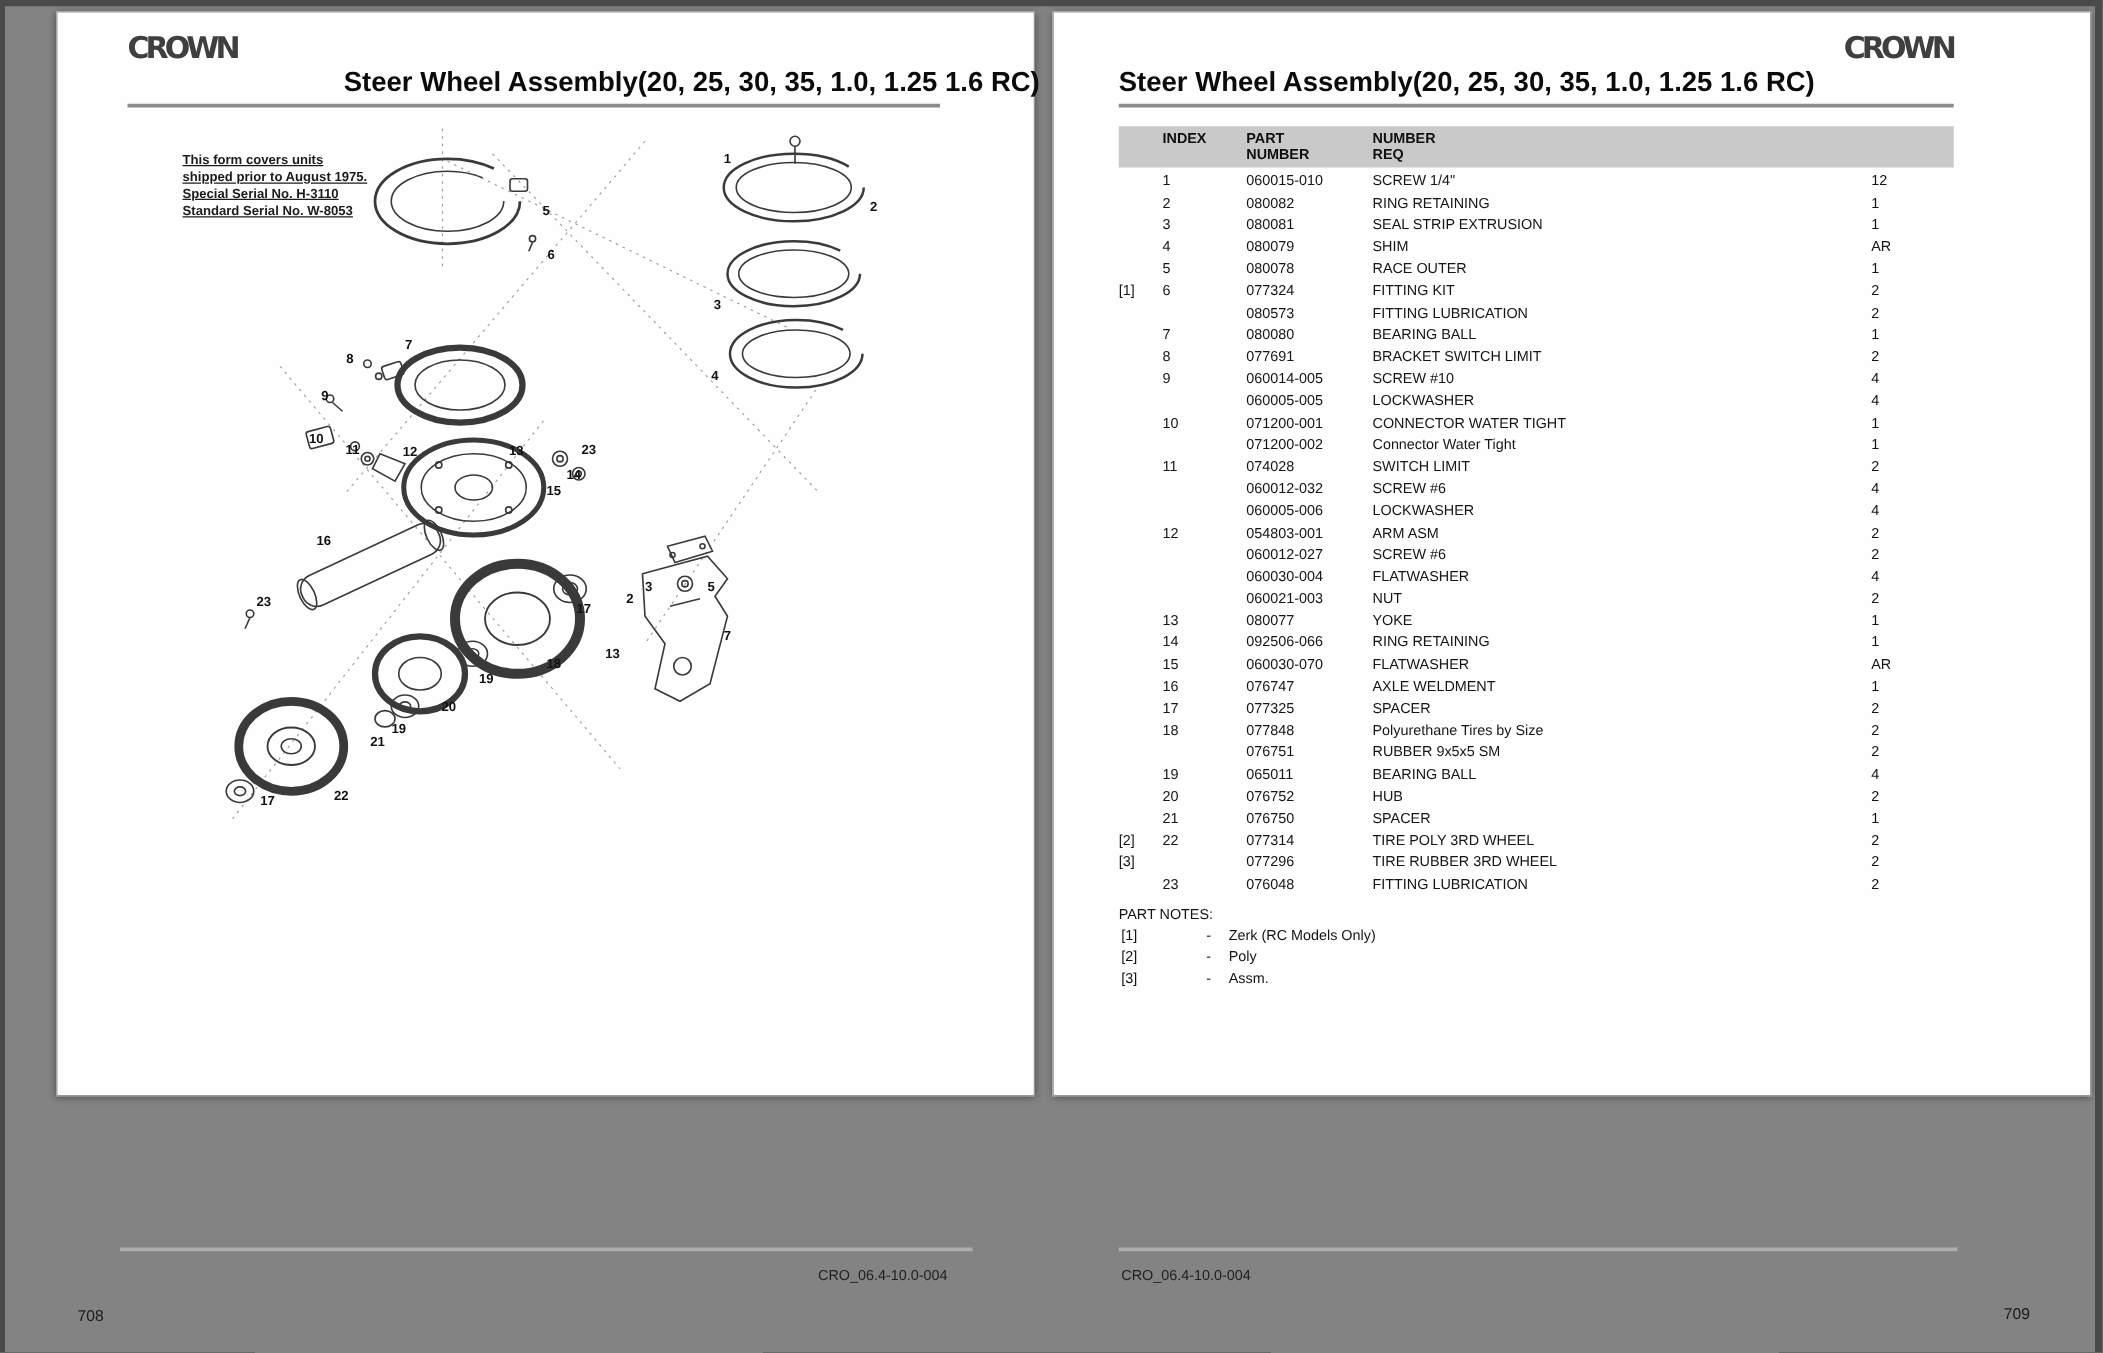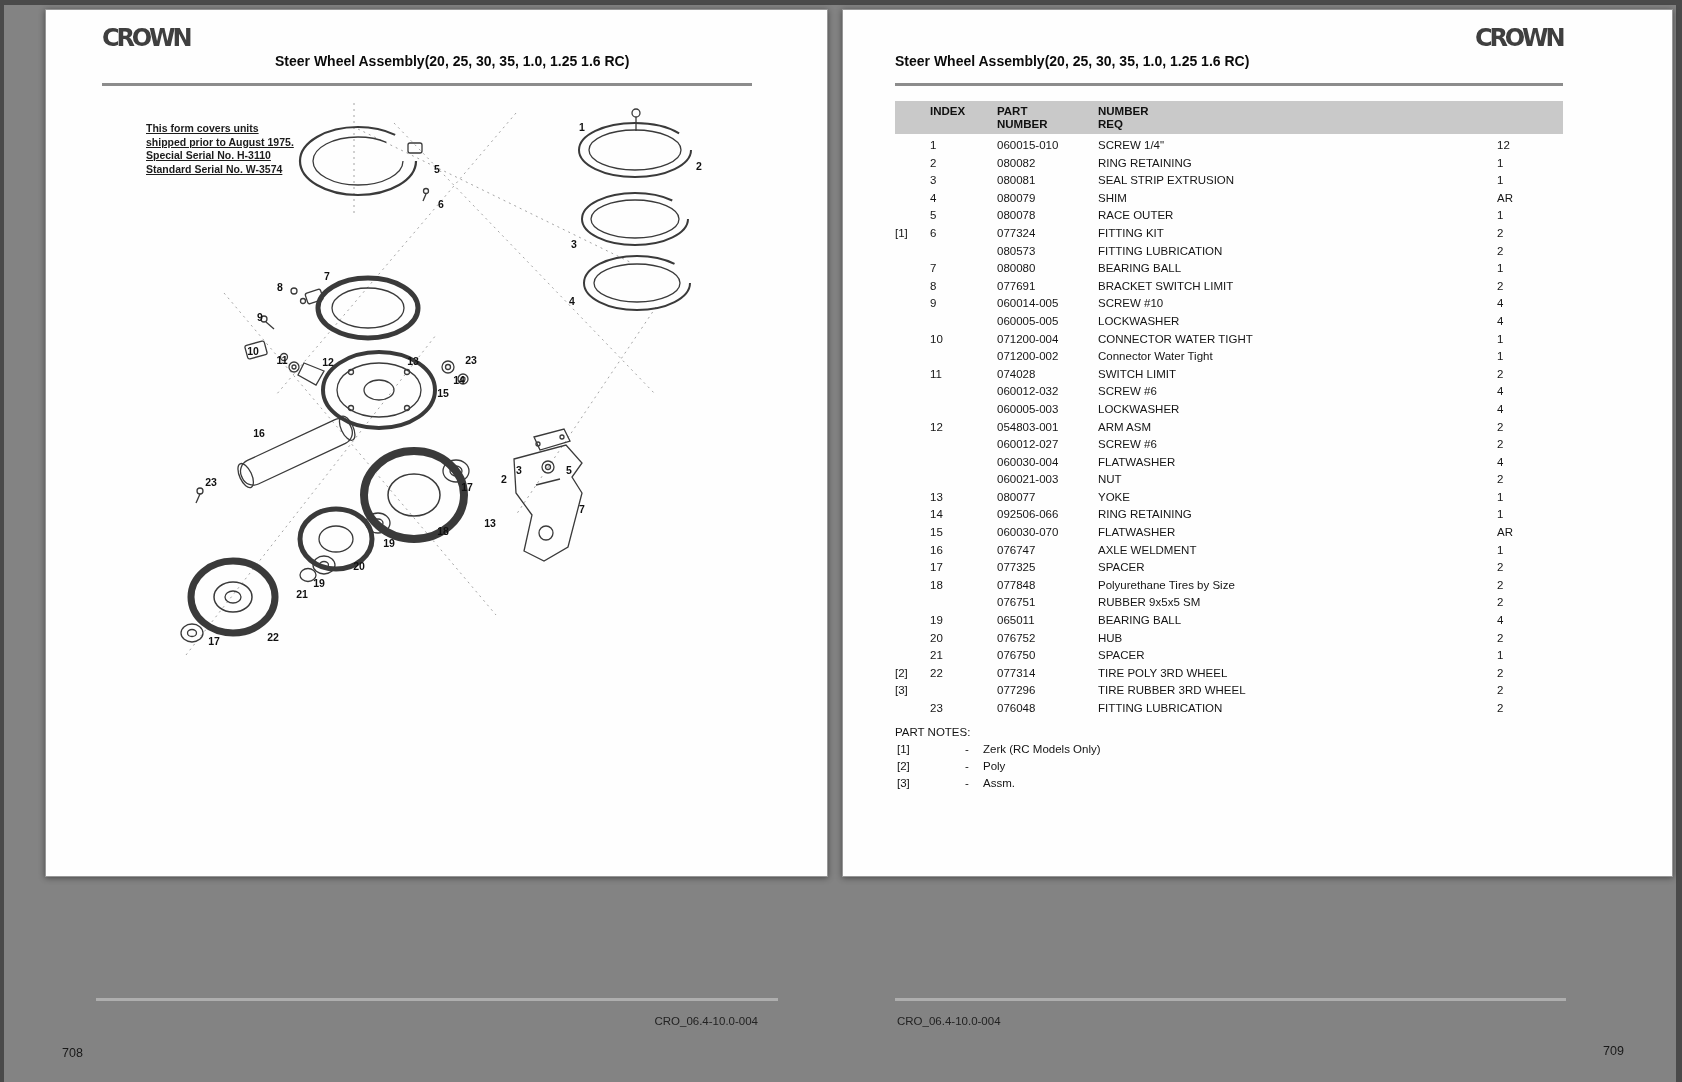--- a/index.html
+++ b/index.html
@@ -13,21 +13,21 @@
   .page{position:absolute;top:9px;height:868px;background:#fefefe;border:1px solid #979797;
         box-shadow:0 1px 6px rgba(0,0,0,.45);box-sizing:border-box;}
   .page-left{left:45px;width:783px;}
   .page-right{left:842px;width:831px;}
 
   .logo{position:absolute;top:14px;width:96px;height:28px;}
   .logo text{font-family:"DejaVu Sans",sans-serif;font-weight:bold;fill:#3f3f3f;}
   .logo-l{left:56px;}
   .logo-r{left:632px;}
 
-  .page-title{position:absolute;top:43px;font-size:14px;font-weight:bold;white-space:nowrap;color:#0b0b0b;text-align:right;}
+  .page-title{position:absolute;top:43px;font-size:22px;font-weight:bold;white-space:nowrap;color:#0b0b0b;text-align:right;}
   .title-rule{position:absolute;top:73px;height:3px;background:#8c8c8c;}
 
   
   .diagram{position:absolute;left:50px;top:85px;width:690px;height:780px;}
   .diagram svg{position:absolute;left:0;top:0;}
   .callout{position:absolute;transform:translate(-50%,-50%);font-size:10.5px;font-weight:bold;color:#111;
            pointer-events:none;}
   .diagram-note{position:absolute;left:100px;top:112px;font-size:10.5px;font-weight:bold;
                 line-height:13.5px;color:#1c1c1c;text-decoration:underline;}
 
@@ -216,21 +216,21 @@
           <span class="callout" style="left: 206px; top: 499px;">21</span>
           <span class="callout" style="left: 177px; top: 542px;">22</span>
           <span class="callout" style="left: 118px; top: 546px;">17</span>
         </div>
     </div>
 
     <div class="diagram-note">
       <div>This form covers units</div>
       <div>shipped prior to August 1975.</div>
       <div>Special Serial No. H-3110</div>
-      <div>Standard Serial No. W-3574</div>
+      <div>Standard Serial No. W-8053</div>
     </div>
 
     <div class="f-rule" style="left:50px;width:682px"></div>
     <div class="doc-code doc-code-l">CRO_06.4-10.0-004</div>
     <div class="page-num page-num-l">708</div>
   </div>
 
   <div class="page page-right">
     <svg class="logo logo-r" viewBox="0 0 96 28">
       <text x="0" y="22" font-size="24" letter-spacing="-0.5" textLength="90">CROWN</text>
@@ -325,21 +325,21 @@
         <div class="t-row">
           <div></div>
           <div></div>
           <div>060005-005</div>
           <div>LOCKWASHER</div>
           <div>4</div>
         </div>
         <div class="t-row">
           <div></div>
           <div>10</div>
-          <div>071200-004</div>
+          <div>071200-001</div>
           <div>CONNECTOR WATER TIGHT</div>
           <div>1</div>
         </div>
         <div class="t-row">
           <div></div>
           <div></div>
           <div>071200-002</div>
           <div>Connector Water Tight</div>
           <div>1</div>
         </div>
@@ -353,21 +353,21 @@
         <div class="t-row">
           <div></div>
           <div></div>
           <div>060012-032</div>
           <div>SCREW #6</div>
           <div>4</div>
         </div>
         <div class="t-row">
           <div></div>
           <div></div>
-          <div>060005-003</div>
+          <div>060005-006</div>
           <div>LOCKWASHER</div>
           <div>4</div>
         </div>
         <div class="t-row">
           <div></div>
           <div>12</div>
           <div>054803-001</div>
           <div>ARM ASM</div>
           <div>2</div>
         </div>

